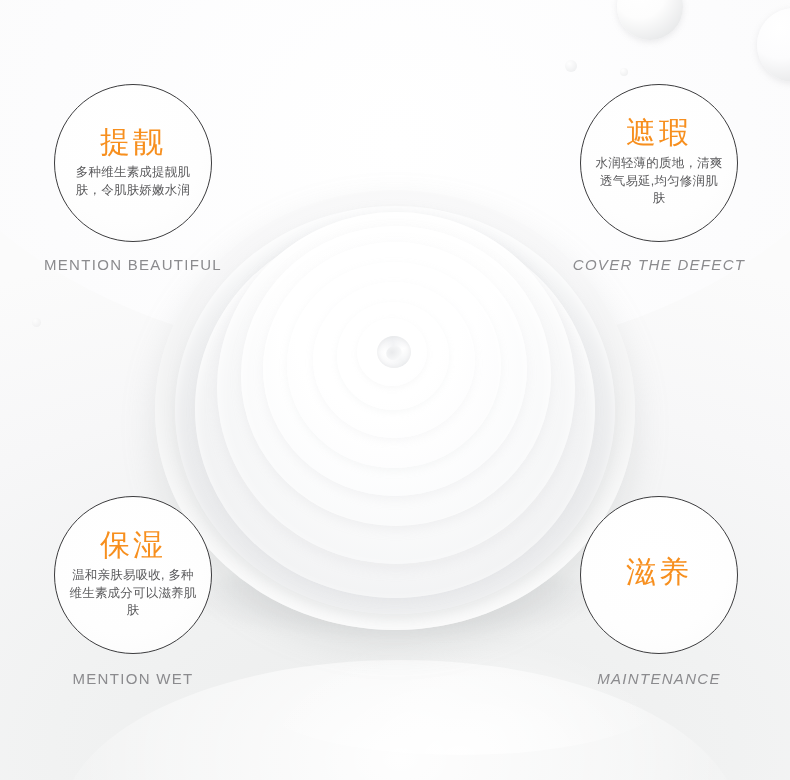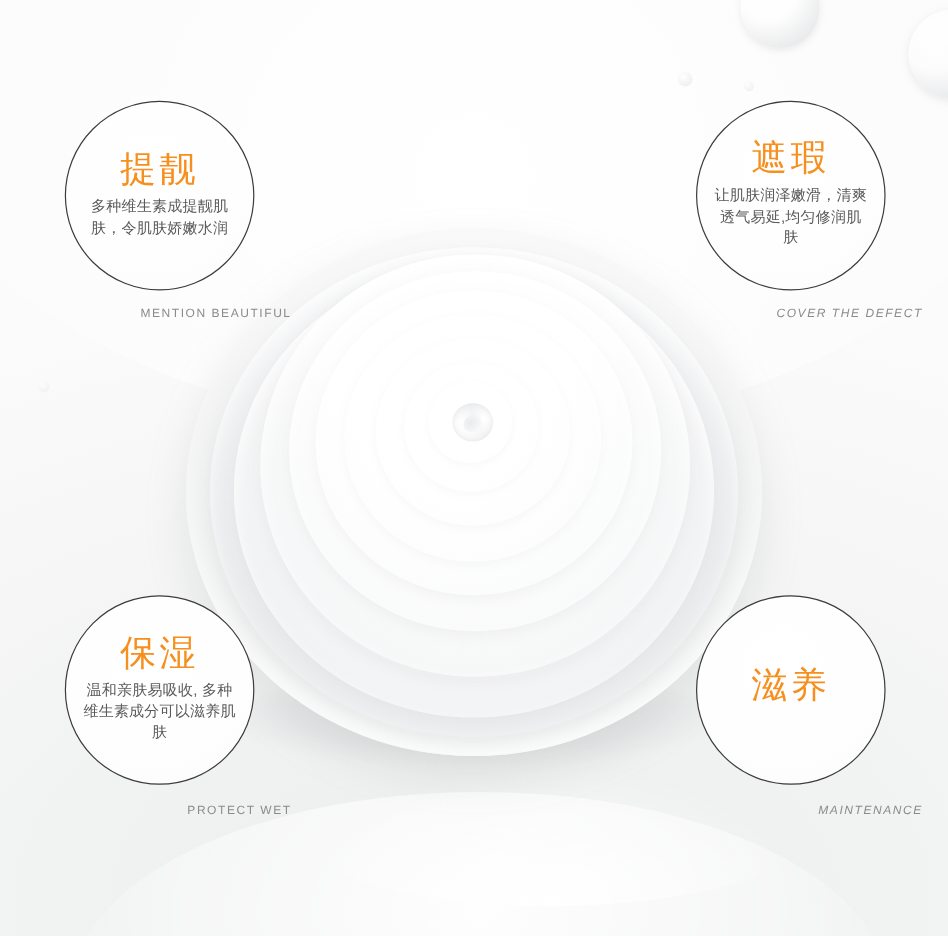--- a/index.html
+++ b/index.html
@@ -165,23 +165,23 @@
   .bubble-desc{
     color:#5a5a5c;
     font-size:12.5px;
     line-height:1.42;
     width:128px;
     letter-spacing:.2px;
   }
   .caption{
     position:absolute;
     width:220px;
-    text-align:right;
+    text-align:center;
     color:#8b8b8e;
-    font-size:10px;
+    font-size:15px;
     letter-spacing:1.3px;
     white-space:nowrap;
   }
 
   
   #f-tl{ left:54px;  top:84px;  }
   #f-tl .caption{ left:-31px; top:172px; }
   #f-tr{ left:580px; top:84px;  }
   #f-tr .caption{ left:-31px; top:172px;font-style:italic; }
   #f-bl{ left:54px;  top:496px; }
@@ -224,31 +224,31 @@
     <div class="bubble">
       <div class="bubble-title">提靓</div>
       <div class="bubble-desc">多种维生素成提靓肌肤，令肌肤娇嫩水润</div>
     </div>
     <div class="caption">MENTION BEAUTIFUL</div>
   </div>
 
   <div class="feature" id="f-tr">
     <div class="bubble">
       <div class="bubble-title">遮瑕</div>
-      <div class="bubble-desc">让肌肤润泽嫩滑，清爽透气易延,均匀修润肌肤</div>
+      <div class="bubble-desc">水润轻薄的质地，清爽透气易延,均匀修润肌肤</div>
     </div>
     <div class="caption">COVER THE DEFECT</div>
   </div>
 
   <div class="feature" id="f-bl">
     <div class="bubble">
       <div class="bubble-title">保湿</div>
       <div class="bubble-desc">温和亲肤易吸收, 多种维生素成分可以滋养肌肤</div>
     </div>
-    <div class="caption">PROTECT WET</div>
+    <div class="caption">MENTION WET</div>
   </div>
 
   <div class="feature" id="f-br">
     <div class="bubble">
       <div class="bubble-title">滋养</div>
     </div>
     <div class="caption">MAINTENANCE</div>
   </div>
 
 </div>

